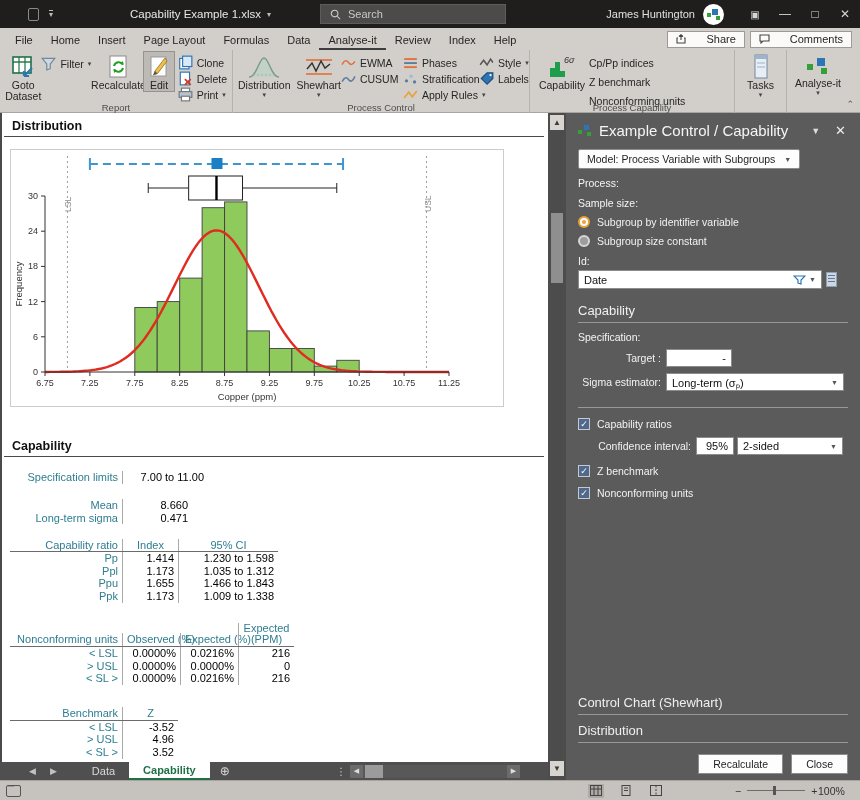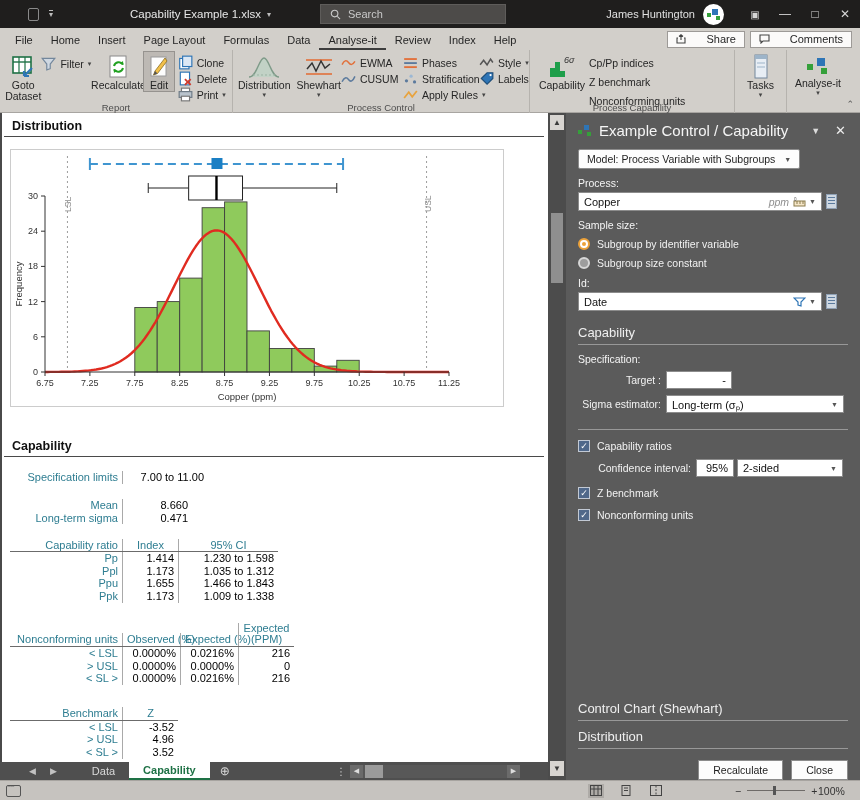--- a/index.html
+++ b/index.html
@@ -85,21 +85,21 @@
   .radio.sel { border:2px solid #eca23a; background:#fff; position:relative; }
   .radio.sel::after { content:""; position:absolute; left:2px; top:2px; width:4px; height:4px; border-radius:50%; background:#eca23a; }
   .radio.unsel { background:#9d9d9d; border:2px solid #d7d7d7; }
   .psection { margin-top:14px; font-size:13px; color:#efefef; padding-bottom:4px; border-bottom:1px solid #989898; }
   .specrow { display:flex; align-items:center; margin-top:6px; font-size:10.5px; }
   .speclbl { width:88px; text-align:right; padding-right:5px; }
   .specin { background:#fff; border:1px solid #8c8c8c; height:18px; font-size:11px; color:#111; display:flex; align-items:center; justify-content:flex-end; padding:0 5px; }
   .pdivider { margin-top:16px; border-top:1px solid #989898; }
   .cbrow { display:flex; align-items:center; gap:7px; margin-top:10px; font-size:10.5px; }
   .cb { width:12px; height:12px; background:#50688a; border:1px solid #c2c9d4; color:#fff; font-size:9px; line-height:11px; text-align:center; }
-  #panel-bottom { position:absolute; left:12px; right:12px; bottom:0; }
+  #panel-bottom { position:absolute; left:12px; right:12px; bottom:6px; }
   .bsection { font-size:13px; color:#efefef; padding-bottom:4px; border-bottom:1px solid #989898; margin-top:8px; }
   #panel-btns { display:flex; justify-content:flex-end; gap:8px; margin-top:11px; }
   .pbtn { background:#fdfdfd; border:1px solid #8c8c8c; color:#1e1e1e; font-size:10.5px; height:20px; padding:0 14px; display:flex; align-items:center; }
 
   
   #sheetbar { position:absolute; left:0; top:762px; width:548px; height:18px; background:#4f4f4f; display:flex; align-items:stretch; }
   .navarr { color:#c2c2c2; font-size:9px; display:flex; align-items:center; padding:0 7px; }
   .sheettab { font-size:11px; color:#dadada; display:flex; align-items:center; padding:0 14px; }
   .sheettab.active { background:#fff; color:#1e7145; font-weight:bold; border-bottom:2px solid #1e7145; }
   .addsheet { color:#d8d8d8; font-size:12px; display:flex; align-items:center; padding:0 10px; }
@@ -541,39 +541,20 @@
       <span class="panechev">▼</span>
       <span class="paneclose">✕</span>
     </div>
 
     <div id="model-btn">
       <span>Model: Process Variable with Subgroups</span>
       <span class="inchev">▼</span>
     </div>
 
     <div class="plabel">Process:</div>
-    <div class="inputrow">
-      <div class="pinput" style="width:244px;">
-        <span class="val">Copper</span>
-        <span class="unit">ppm</span>
-        <svg width="13" height="10" viewBox="0 0 13 10">
-            <rect x="1" y="4" width="11" height="5" fill="#f5e6c8" stroke="#8a7a4a"></rect>
-            <line x1="4" y1="4" x2="4" y2="7" stroke="#8a7a4a"></line>
-            <line x1="7" y1="4" x2="7" y2="7" stroke="#8a7a4a"></line>
-            <line x1="10" y1="4" x2="10" y2="7" stroke="#8a7a4a"></line>
-            <text x="1" y="3.5" font-size="4.5" fill="#555">0</text>
-          </svg>
-        <span class="inchev">▼</span>
-      </div>
-      <div class="sideicon">
-          <i></i>
-          <i></i>
-          <i></i>
-        </div>
-    </div>
 
     <div class="plabel">Sample size:</div>
     <div class="radio-row">
       <span class="radio sel"></span>
       <span>Subgroup by identifier variable</span>
     </div>
     <div class="radio-row">
       <span class="radio unsel"></span>
       <span>Subgroup size constant</span>
     </div>

